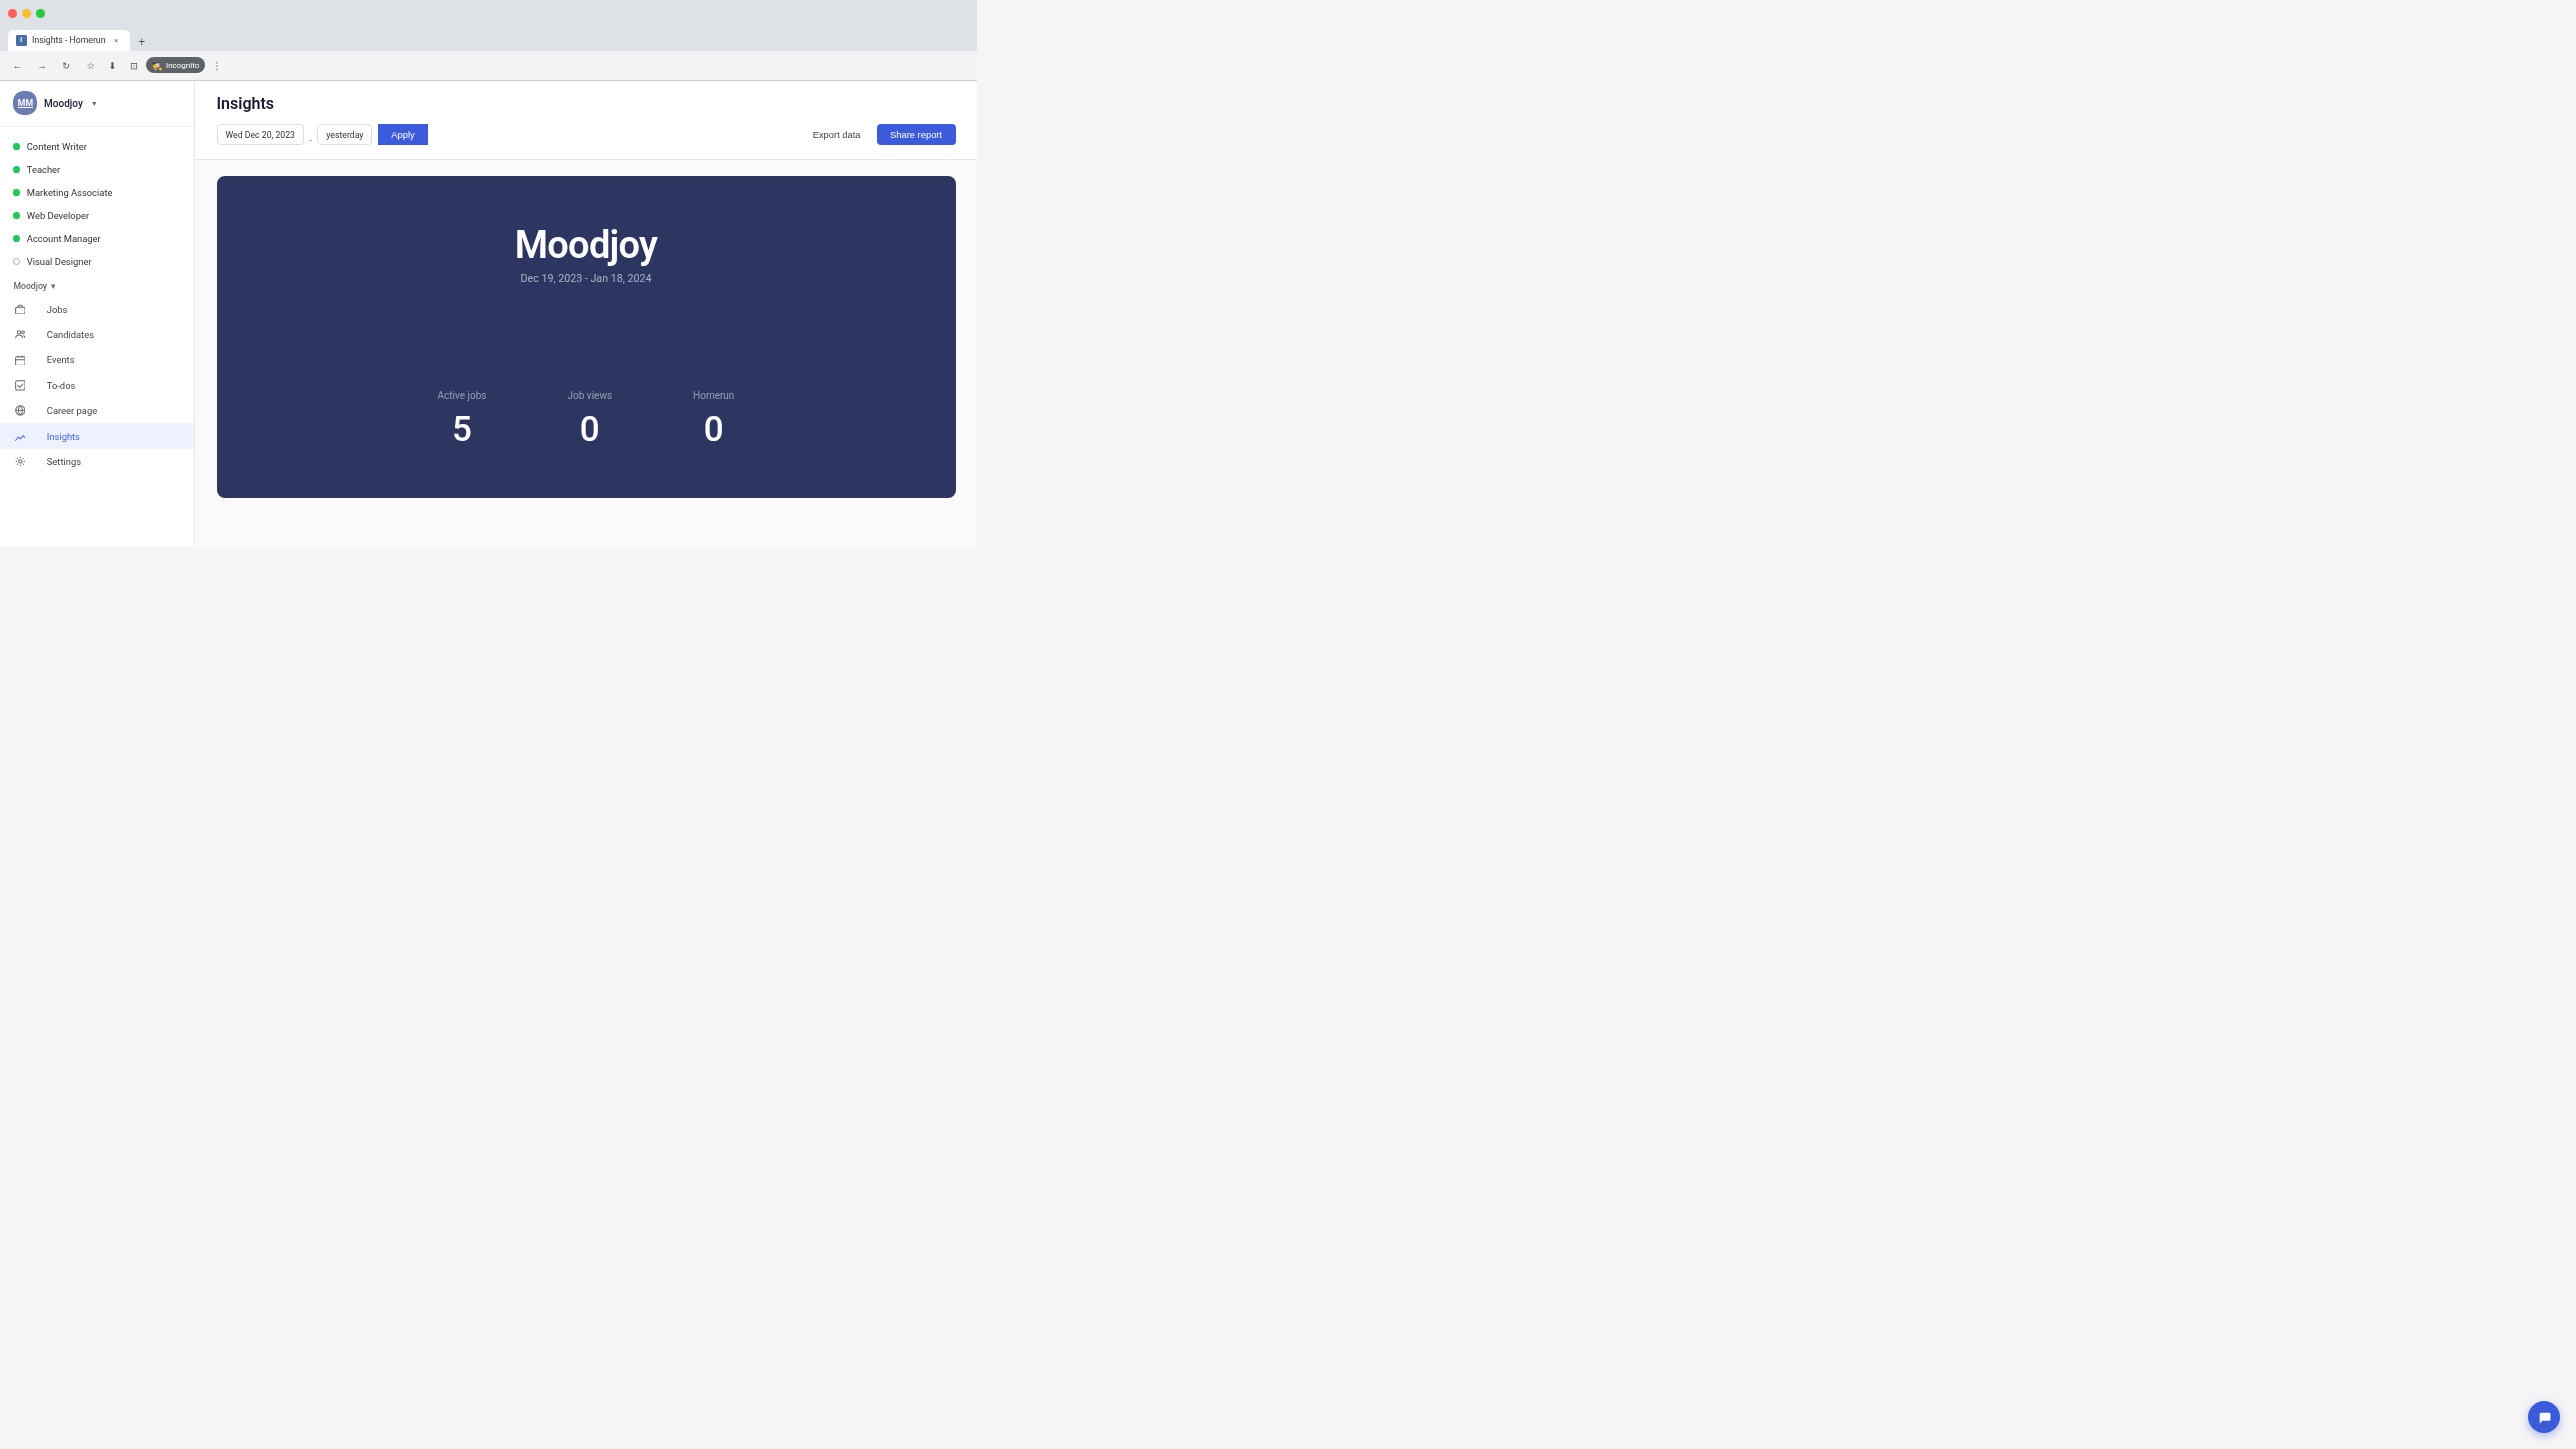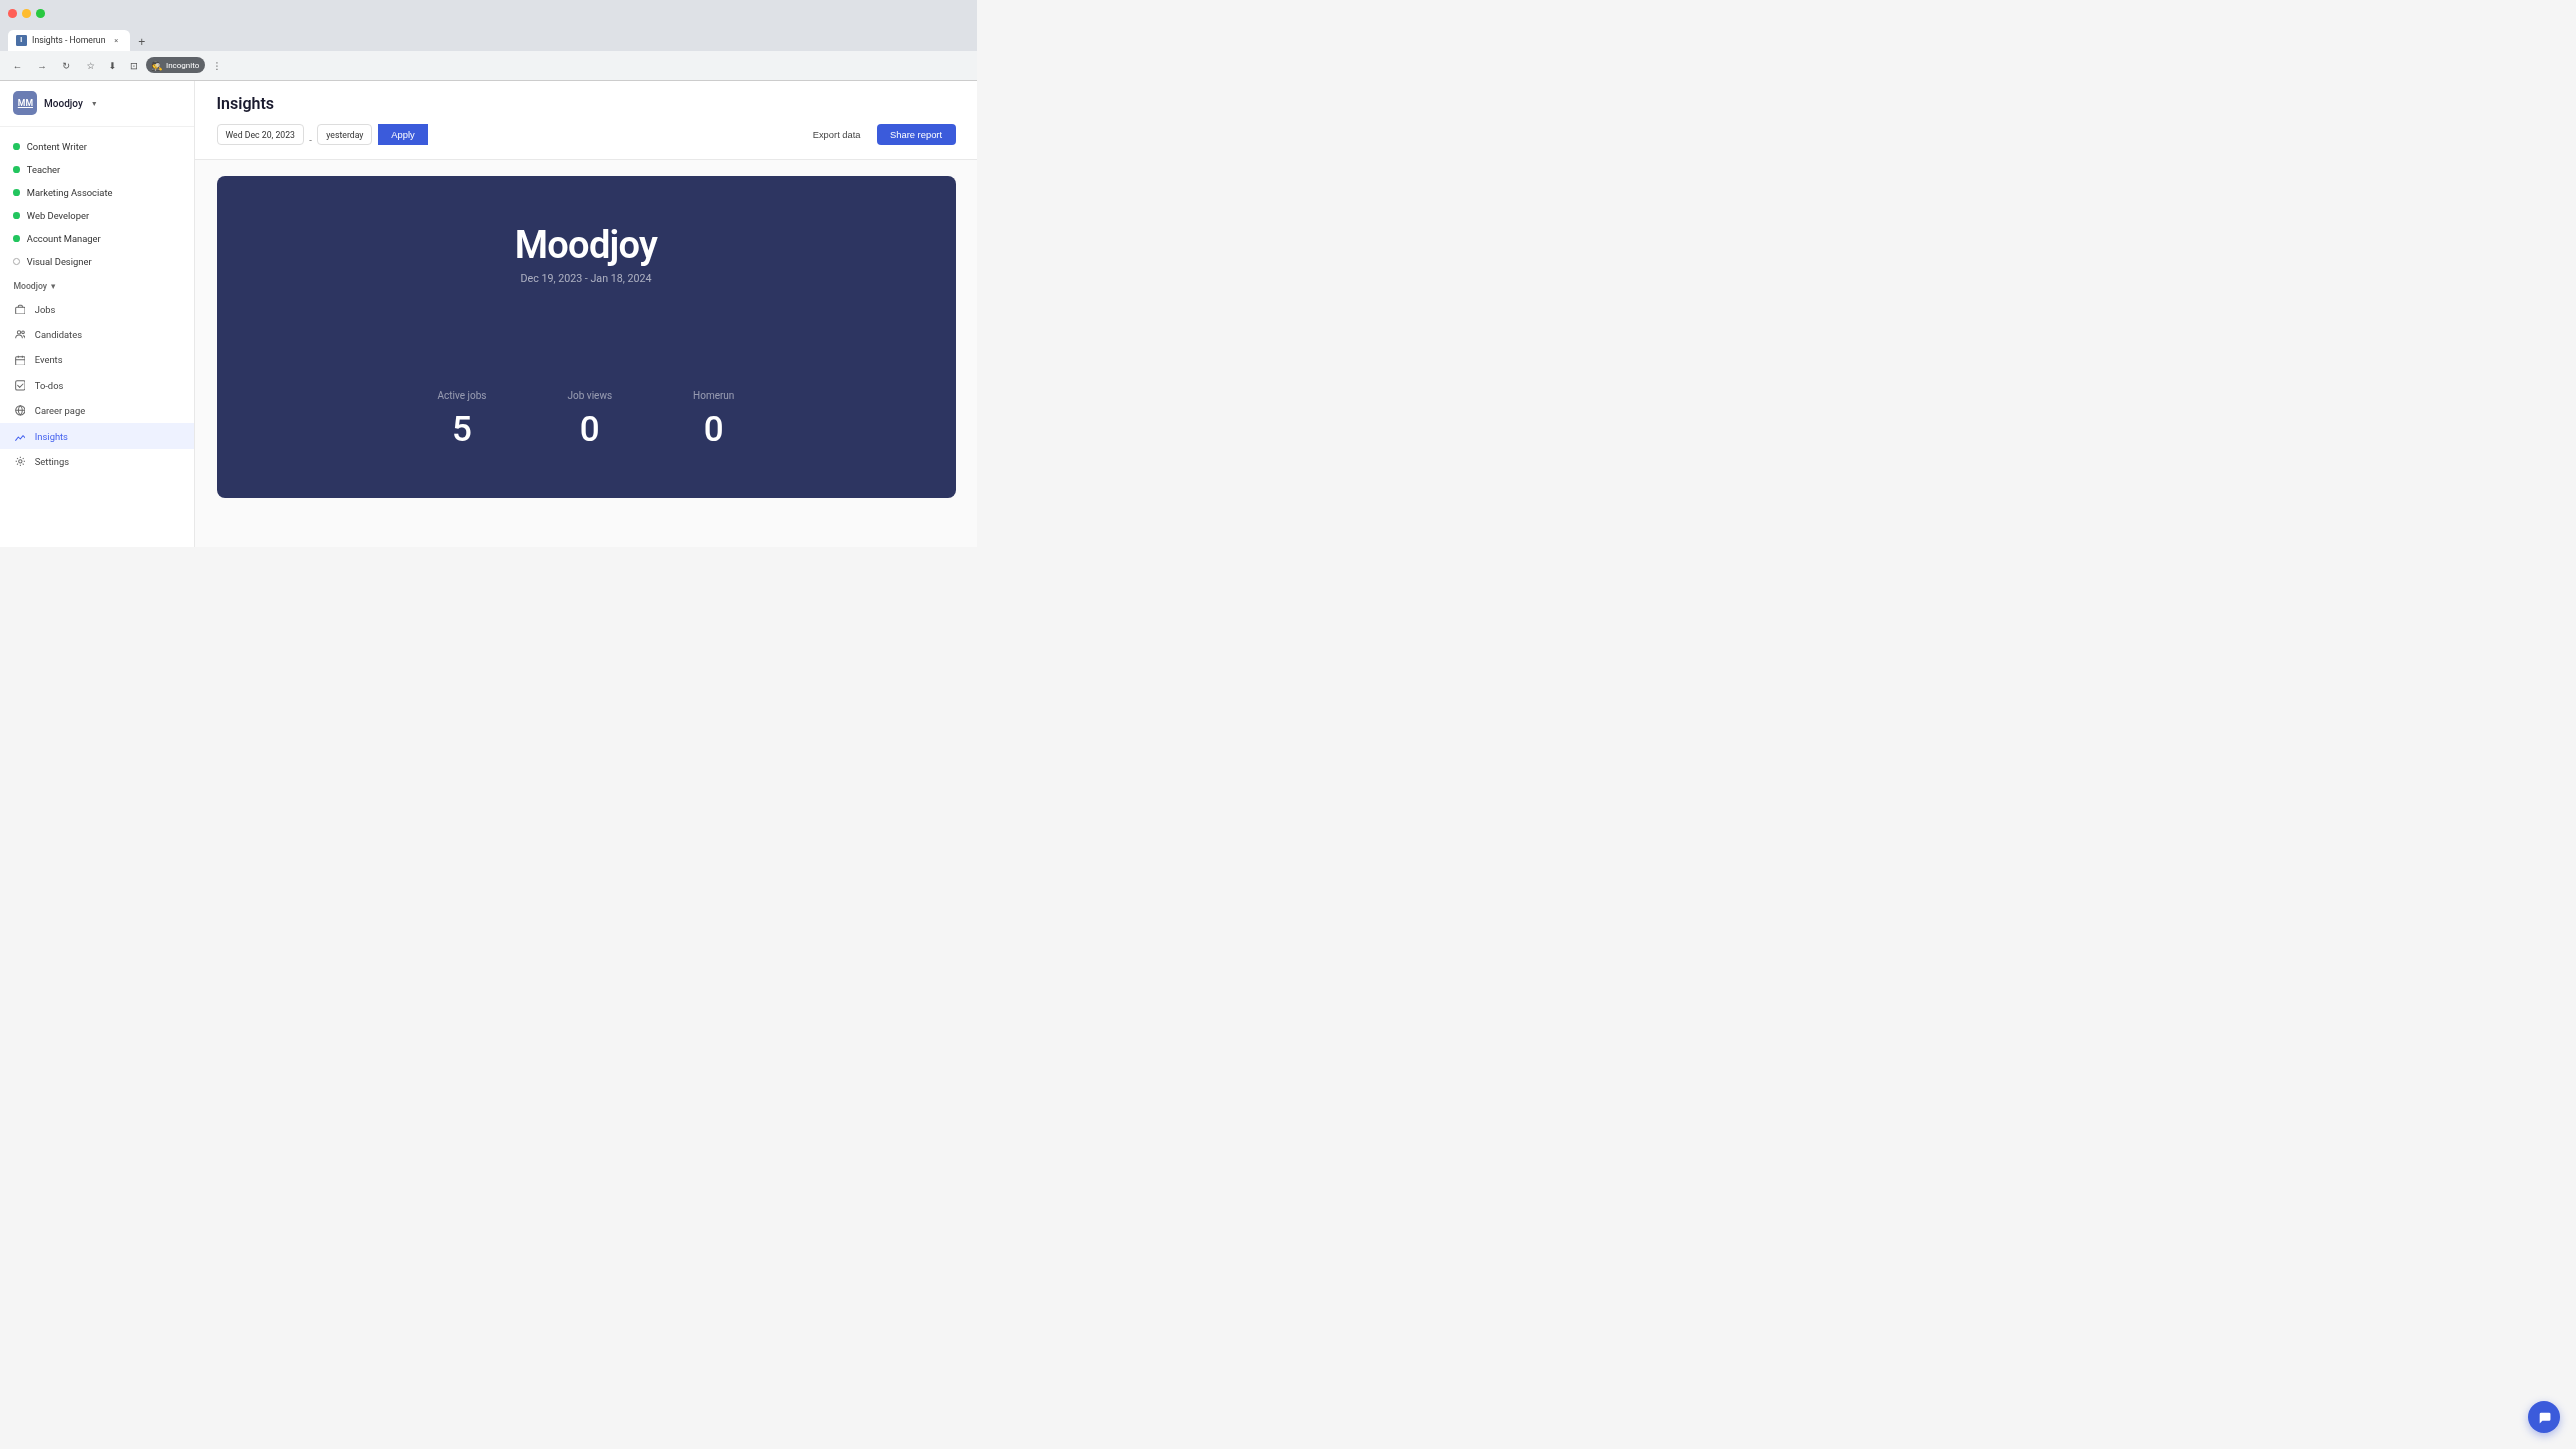--- a/index.html
+++ b/index.html
@@ -196,21 +196,21 @@
       display: flex;
       align-items: center;
       padding: 10.7px 13.4px;
       gap: 6.7px;
       border-bottom: 0.7px solid #f0f0f0;
     }
 
     .avatar {
       width: 24px;
       height: 24px;
-      border-radius: 5px;
+      border-radius: 10px;
       background: #6b7db3;
       color: white;
       display: flex;
       align-items: center;
       justify-content: center;
       font-size: 8.7px;
       font-weight: 600;
       text-decoration: underline;
     }
 
@@ -274,21 +274,21 @@
       gap: 4px;
     }
 
     .nav-items {
       padding: 2.7px 0;
     }
 
     .nav-item {
       display: flex;
       align-items: center;
-      gap: 8px;
+      gap: 20px;
       padding: 6px 13.4px;
       cursor: pointer;
       color: #444;
       font-size: 9.4px;
       border-radius: 0;
     }
 
     .nav-item.active {
       background: #eef2ff;
       color: #4361ee;

